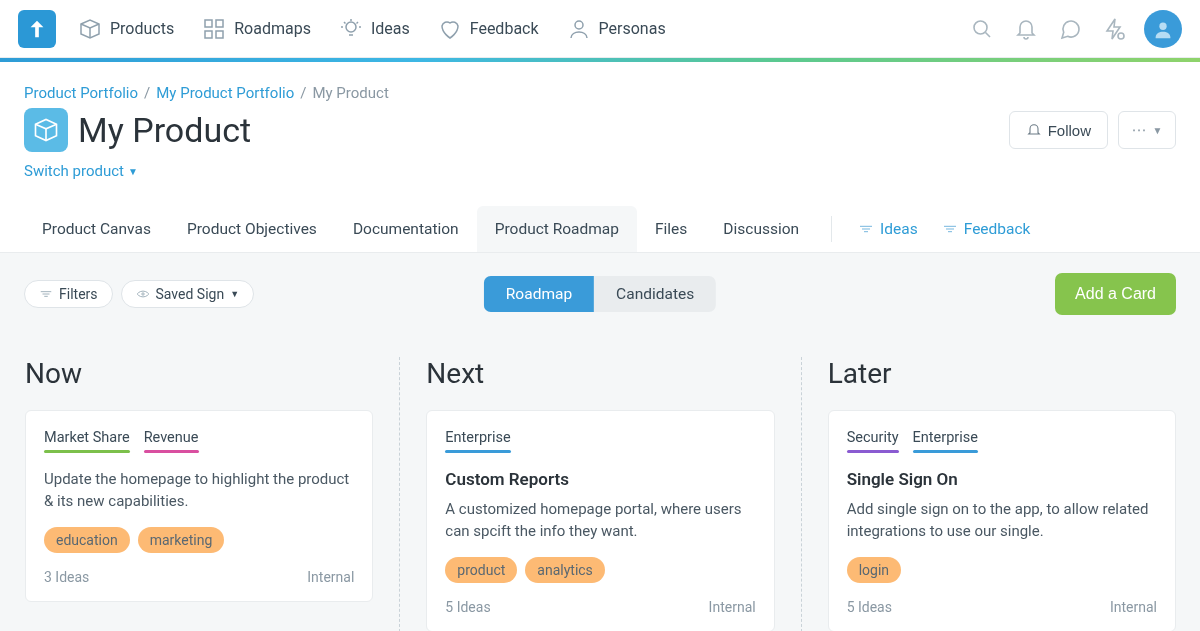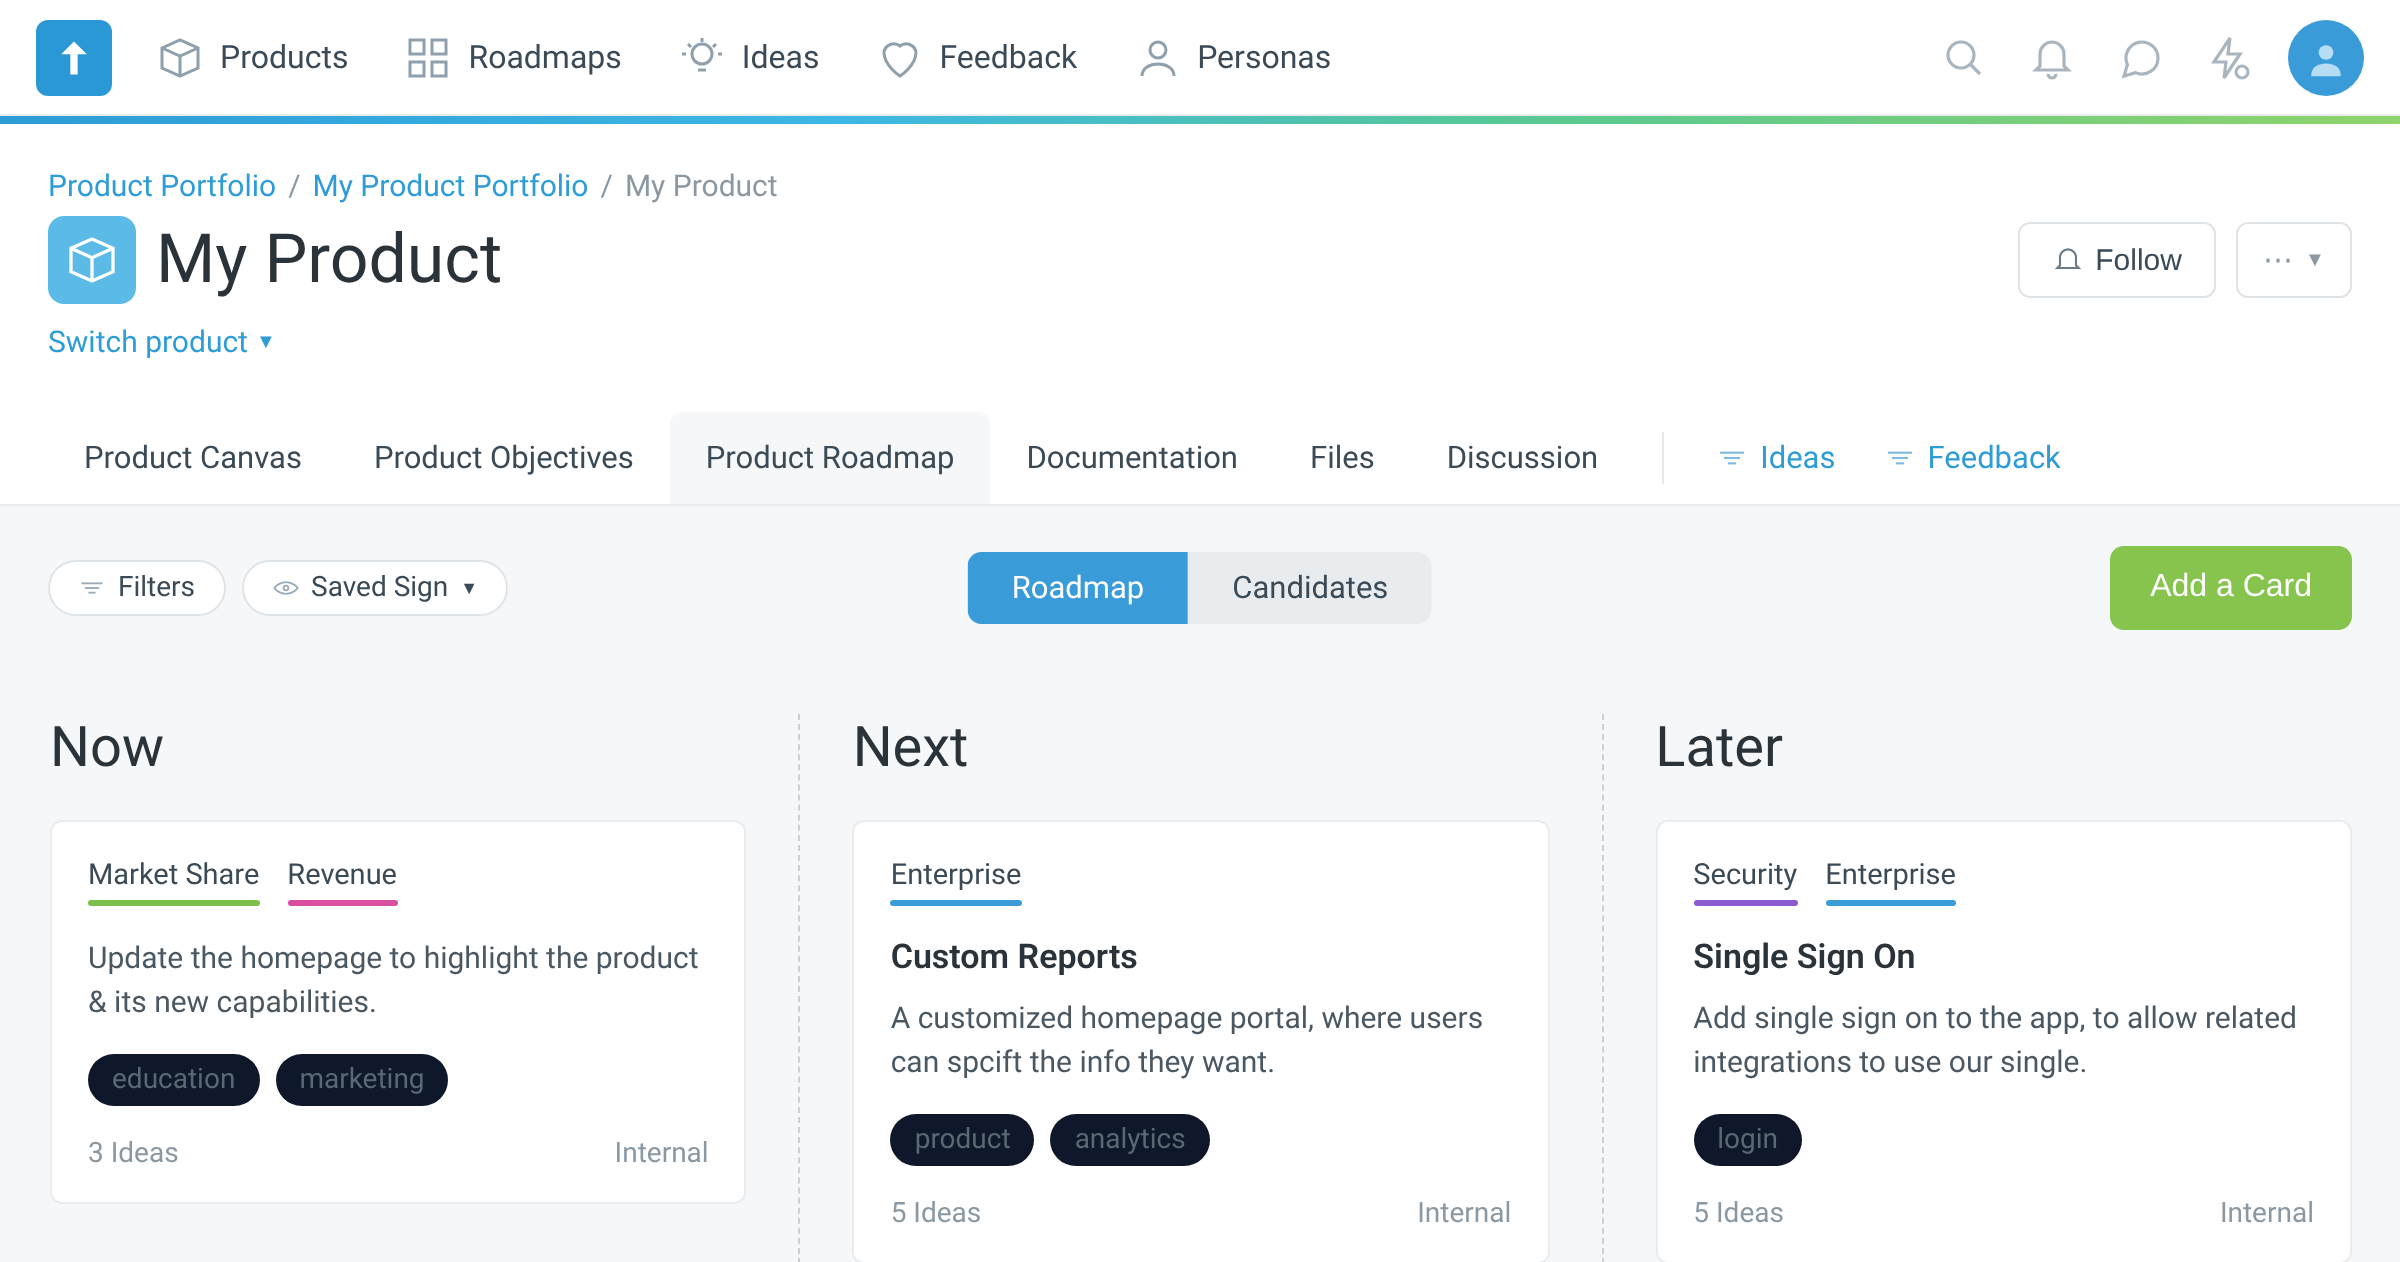--- a/index.html
+++ b/index.html
@@ -65,21 +65,21 @@
   .col + .col { padding-left: 26px; border-left: 1px dashed #c9d2d8; }
   .col-title { font-size: 28px; font-weight: 400; color: #2b333a; margin-bottom: 20px; }
 
   .card { background: #fff; border: 1px solid #e9ecee; border-radius: 6px; padding: 18px 18px 16px 18px; }
   .labels { display: flex; gap: 14px; margin-bottom: 16px; }
   .label-item { display: flex; flex-direction: column; gap: 4px; font-size: 14.5px; color: #3a4a56; justify-content: flex-end; }
   .label-underline { height: 3px; border-radius: 2px; width: 100%; }
   .card-title { font-size: 17px; font-weight: 600; color: #2b333a; margin-bottom: 10px; }
   .card-desc { font-size: 15px; color: #4a5863; line-height: 1.45; margin-bottom: 14px; }
   .tags { display: flex; gap: 8px; margin-bottom: 16px; }
-  .tag { background: #0f172a; color: #5a6872; border-radius: 14px; padding: 5px 12px; font-size: 14px; }
+  .tag { background: #fdba74; color: #5a6872; border-radius: 14px; padding: 5px 12px; font-size: 14px; }
   .card-footer { display: flex; justify-content: space-between; font-size: 14px; color: #8a98a3; }
 </style>
 </head>
 <body>
 
 <div class="topnav">
   <div class="logo-box">
     <svg viewBox="0 0 24 24">
         <path d="M12 3 L19 10 L14 10 L14 21 L10 21 L10 10 L5 10 Z"></path>
       </svg>
@@ -195,22 +195,22 @@
   <div class="switch-link">
     <span>Switch product</span>
     <span class="caret">▼</span>
   </div>
 
   
 </div>
 <div class="tabs-row">
     <div class="tab">Product Canvas</div>
     <div class="tab">Product Objectives</div>
+    <div class="tab">Documentation</div>
     <div class="tab active">Product Roadmap</div>
-    <div class="tab">Documentation</div>
     <div class="tab">Files</div>
     <div class="tab">Discussion</div>
     <div class="tab-sep"></div>
     <div class="tab-link">
       <svg viewBox="0 0 24 14">
         <path d="M3 3h18"></path>
         <path d="M6 7h12"></path>
         <path d="M9 11h6"></path>
       </svg>
       <span>Ideas</span>

